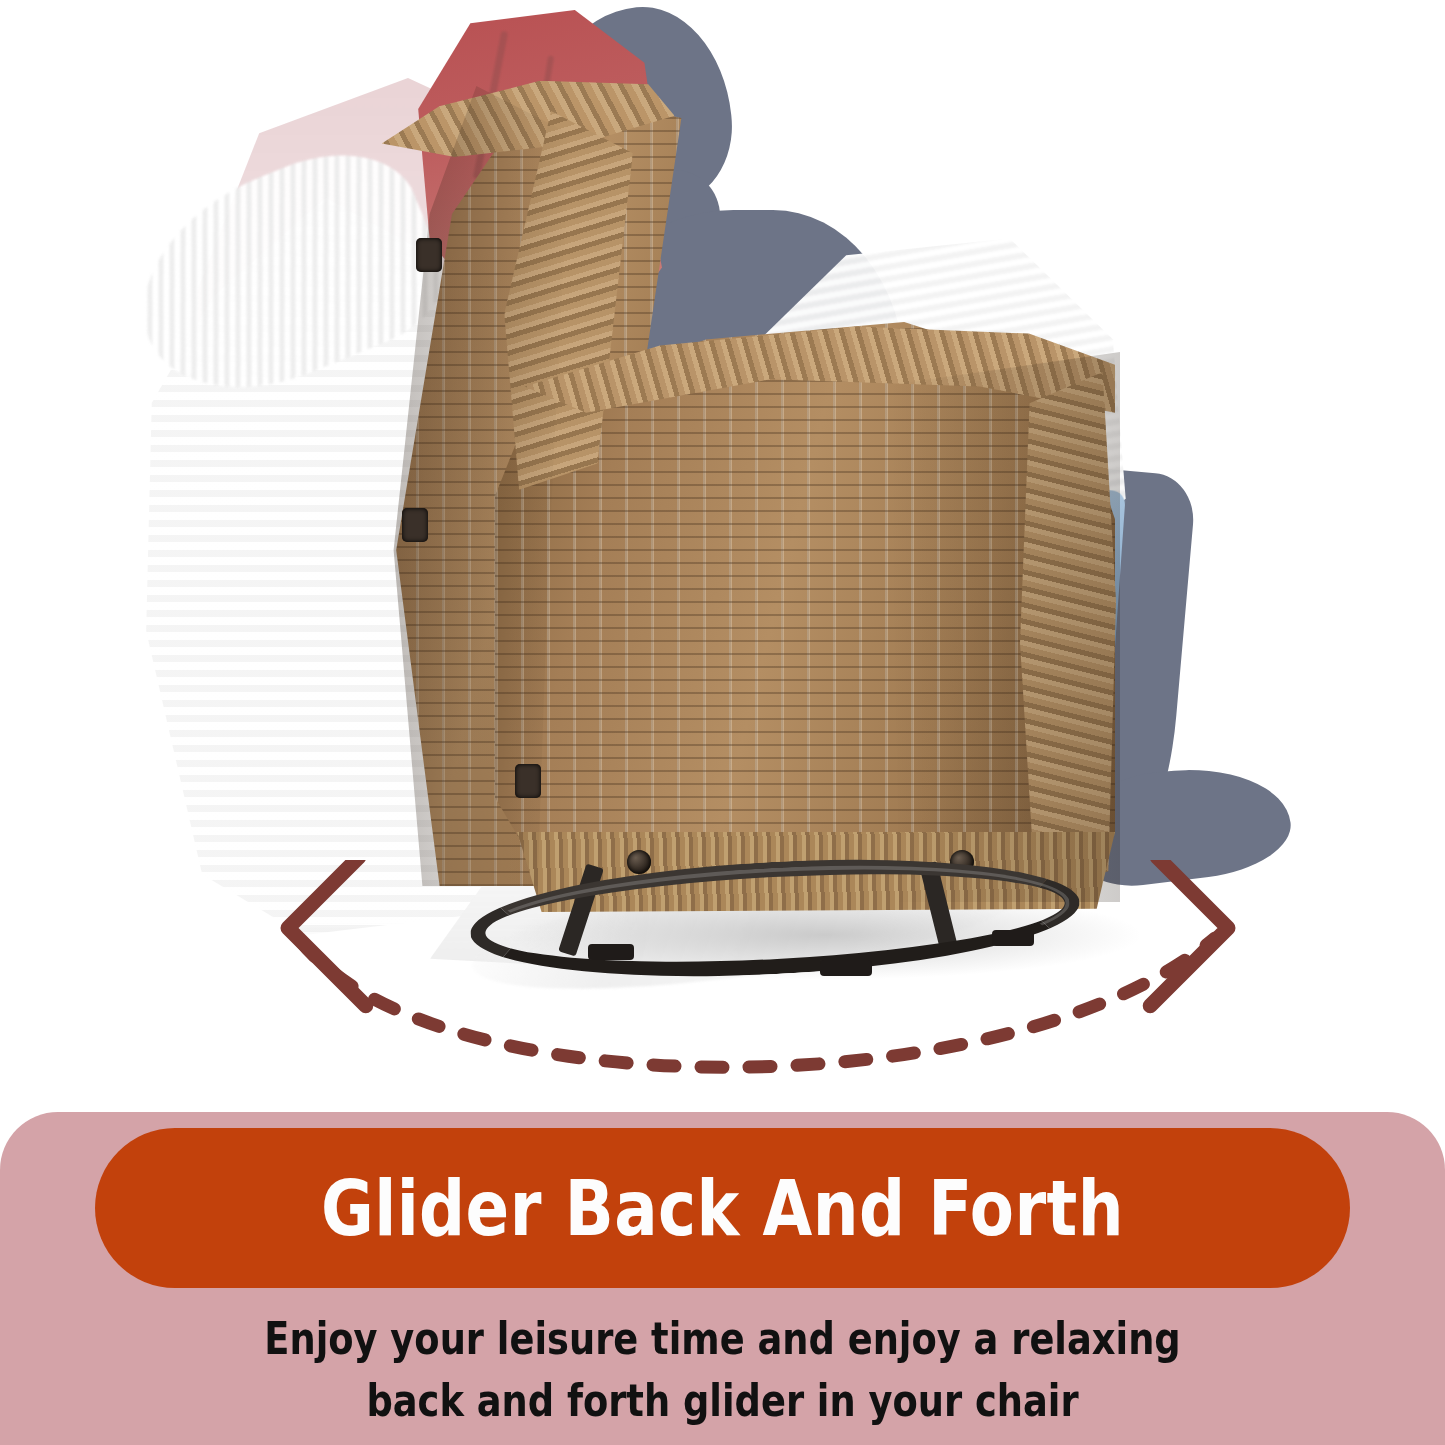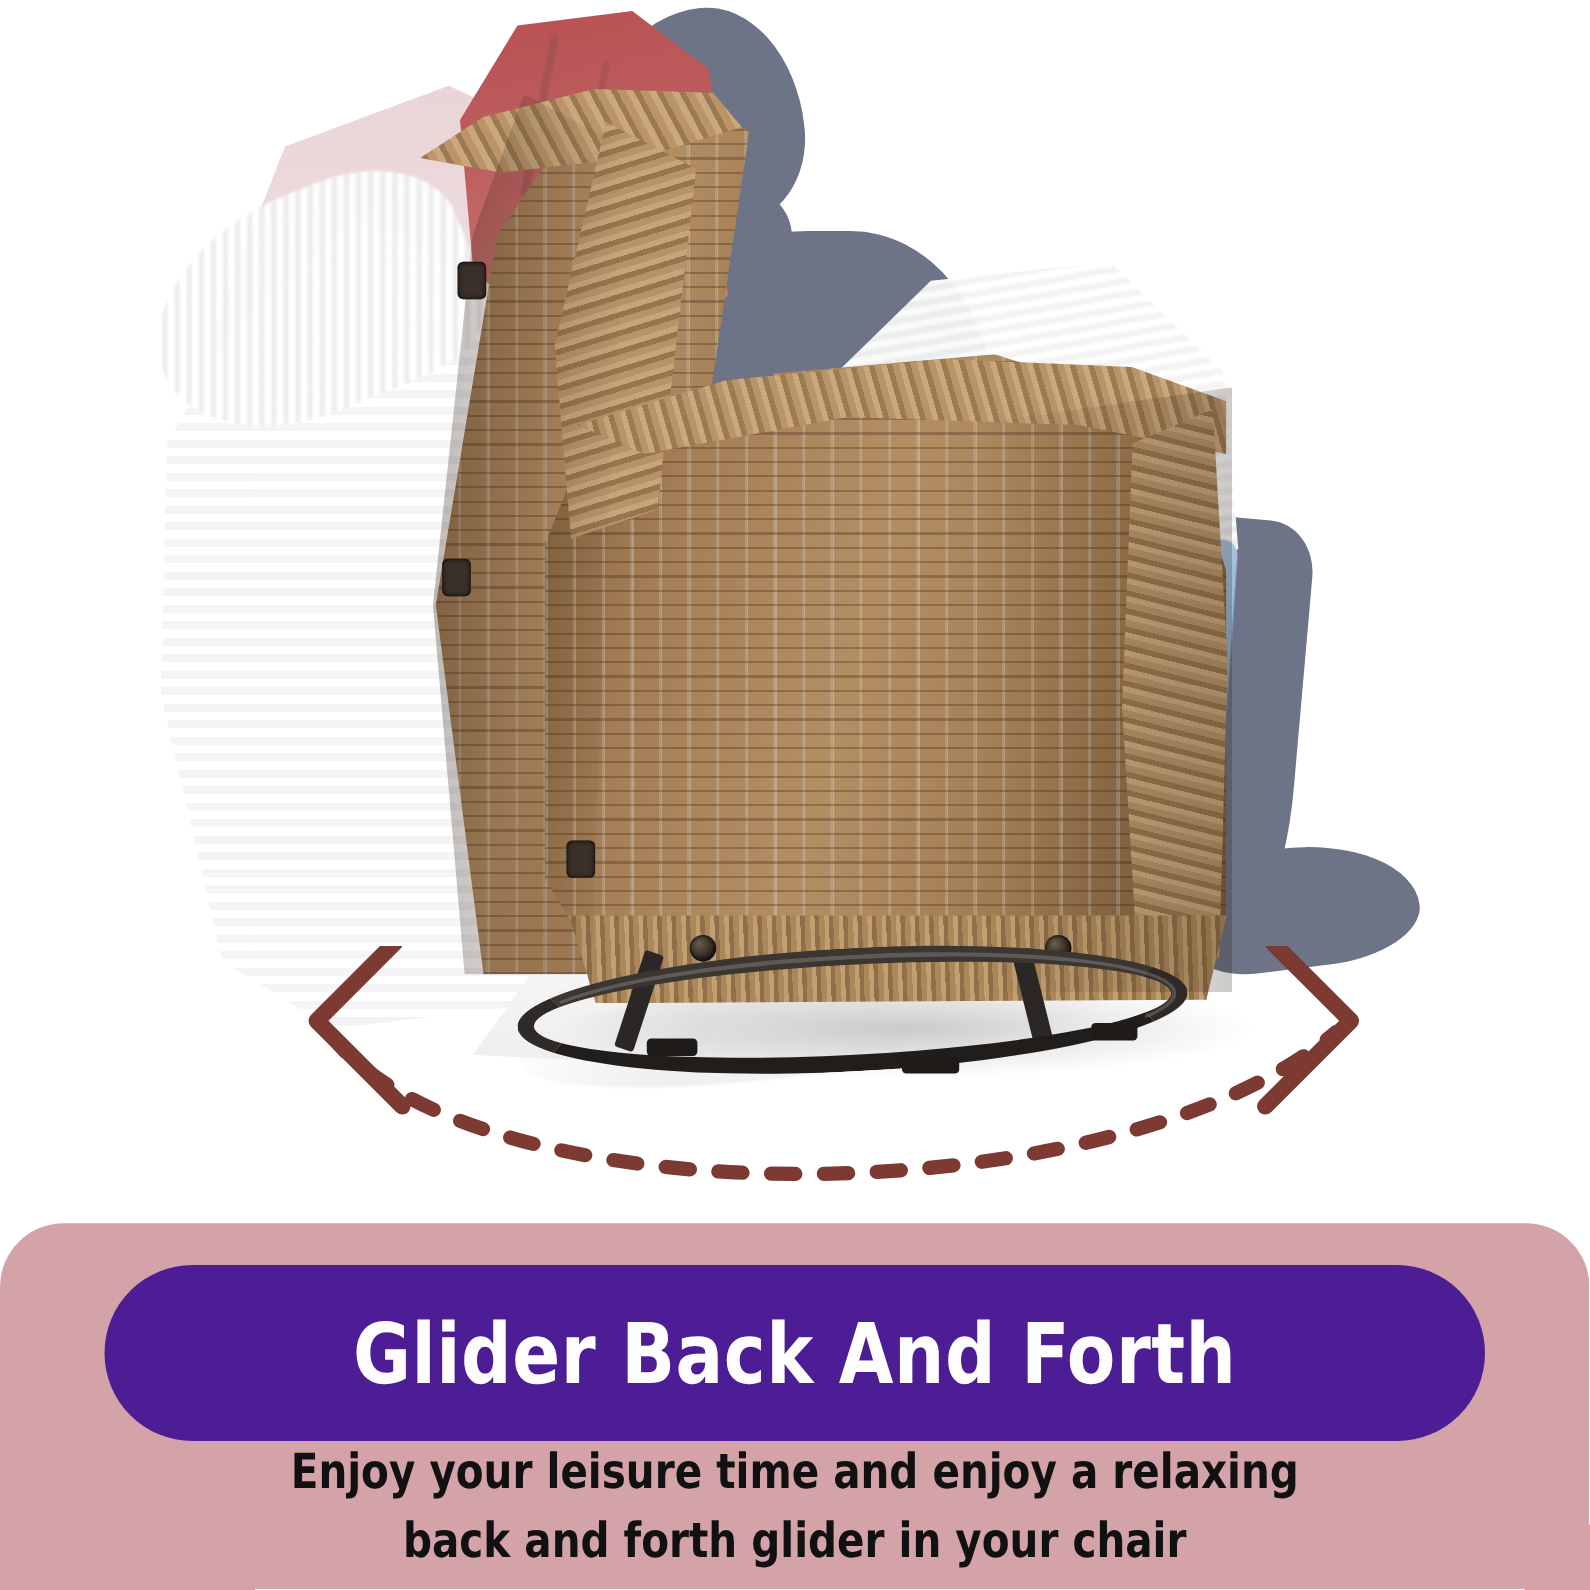--- a/index.html
+++ b/index.html
@@ -196,22 +196,22 @@
   
   #arc-svg{position:absolute;left:0;top:860px;width:1445px;height:260px;}
 
   
   #panel{
     position:absolute;left:0;top:1112px;width:1445px;height:333px;
     background:#d4a3a8;border-radius:58px 58px 0 0;
     overflow:hidden;
   }
   #pill{
-    position:absolute;left:95px;top:38px;width:1255px;height:160px;
-    background:#4c1d95;border-radius:80px;
+    position:absolute;left:95px;top:16px;width:1255px;height:160px;
+    background:#c2410c;border-radius:80px;
   }
   #headline{
     position:absolute;left:0;top:0;width:100%;height:160px;
     display:flex;align-items:center;justify-content:center;
     color:#fdfdfd;font-size:76px;font-weight:700;
     font-family:"Liberation Sans Narrow","DejaVu Sans Condensed","Liberation Sans",sans-serif;
     transform:scaleX(.94);letter-spacing:.5px;white-space:nowrap;
   }
   #subtext{
     position:absolute;left:0;top:196px;width:100%;

